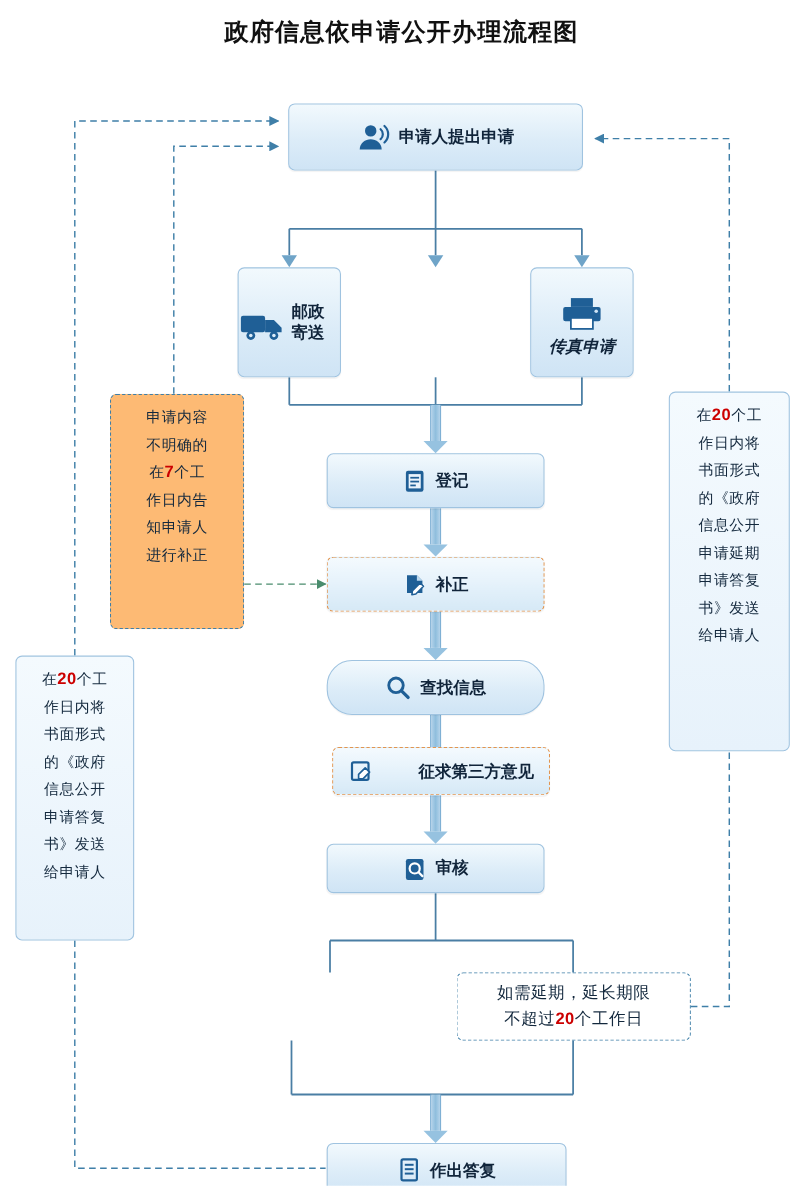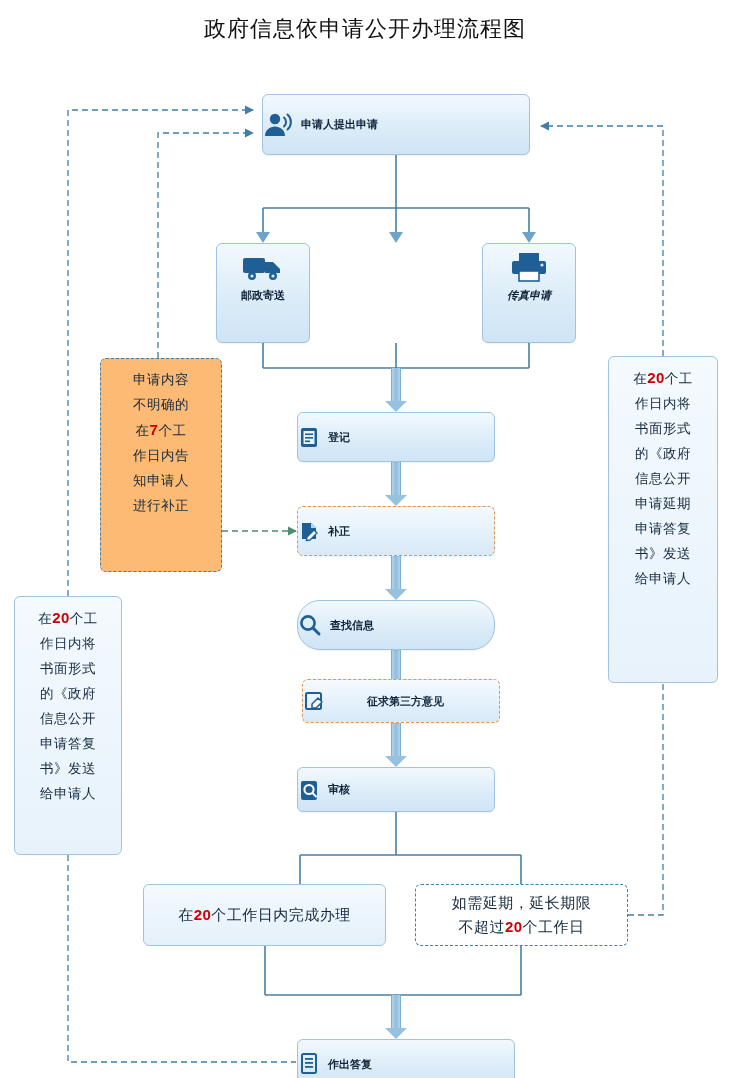--- a/index.html
+++ b/index.html
@@ -15,35 +15,35 @@
     overflow: hidden;
   }
   #canvas { position: absolute; left:0; top:0; width:730px; height:1078px; }
   #svg-layer { position:absolute; left:0; top:0; width:730px; height:1078px; }
 
   .title {
     position: absolute;
     left: 0; top: 14px; width: 730px;
     text-align: center;
     font-size: 22px;
-    font-weight: normal;
+    font-weight: bold;
     letter-spacing: 1px;
     color: #111;
   }
 
   
   .node {
     position: absolute;
     border: 1px solid #9fc3e0;
     border-radius: 6px;
     background: linear-gradient(180deg, #f2f9fd 0%, #dcecf8 55%, #cfe4f5 100%);
     display: flex;
     align-items: center;
-    justify-content: flex-start;
-    font-size: 11px;
+    justify-content: center;
+    font-size: 15px;
     color: #10243a;
     font-weight: bold;
     box-shadow: 0 1px 1px rgba(0,0,0,0.05);
   }
   .node .label { margin-left: 8px; }
 
   .node.dashed {
     border: 1px dashed #e2954f;
     background: linear-gradient(180deg, #f4fafe 0%, #e2f0fa 60%, #d6e9f6 100%);
   }
@@ -197,21 +197,21 @@
       <svg width="30" height="28" viewBox="0 0 30 28">
         <circle cx="12" cy="8" r="5.2" fill="#1f5f96"></circle>
         <path d="M2 25c0-6 5-9.5 10-9.5S22 19 22 25z" fill="#1f5f96"></path>
         <path d="M21 6.5a6 6 0 0 1 0 9" stroke="#1f5f96" stroke-width="2" fill="none" stroke-linecap="round"></path>
         <path d="M24.5 3.5a10 10 0 0 1 0 15" stroke="#1f5f96" stroke-width="2" fill="none" stroke-linecap="round"></path>
       </svg>
     </span>
     <span class="label">申请人提出申请</span>
   </div>
 
-  <div class="node" style="left:216px; top:243px; width:94px; height:100px; flex-direction:column; gap:4px;">
+  <div class="node" style="left:216px; top:243px; width:94px; height:100px; flex-direction:row; gap:4px;">
     <span class="icon" style="margin-top:6px;">
       <svg width="44" height="34" viewBox="0 0 44 34">
         <rect x="2" y="8" width="22" height="15" rx="2" fill="#1f5f96"></rect>
         <path d="M24 12h8l7 7v4H24z" fill="#1f5f96"></path>
         <circle cx="11" cy="26" r="4" fill="#1f5f96"></circle>
         <circle cx="32" cy="26" r="4" fill="#1f5f96"></circle>
         <circle cx="11" cy="26" r="1.6" fill="#dcecf8"></circle>
         <circle cx="32" cy="26" r="1.6" fill="#dcecf8"></circle>
       </svg>
     </span>
@@ -323,25 +323,20 @@
     <div>在<b class="red">20</b>个工</div>
     <div>作日内将</div>
     <div>书面形式</div>
     <div>的《政府</div>
     <div>信息公开</div>
     <div>申请答复</div>
     <div>书》发送</div>
     <div>给申请人</div>
   </div>
 
-  <div class="wide-note" style="left:143px; top:884px; width:243px; height:62px;">
-    <span>
-      <span>在</span><b class="red">20</b><span>个工作日内完成办理</span>
-    </span>
-  </div>
 
   <div class="wide-note dashednote" style="left:415px; top:884px; width:213px; height:62px;">
     <div>如需延期，延长期限</div>
     <div>
       <span>不超过</span><b class="red">20</b><span>个工作日</span>
     </div>
   </div>
 
 </div>
 

